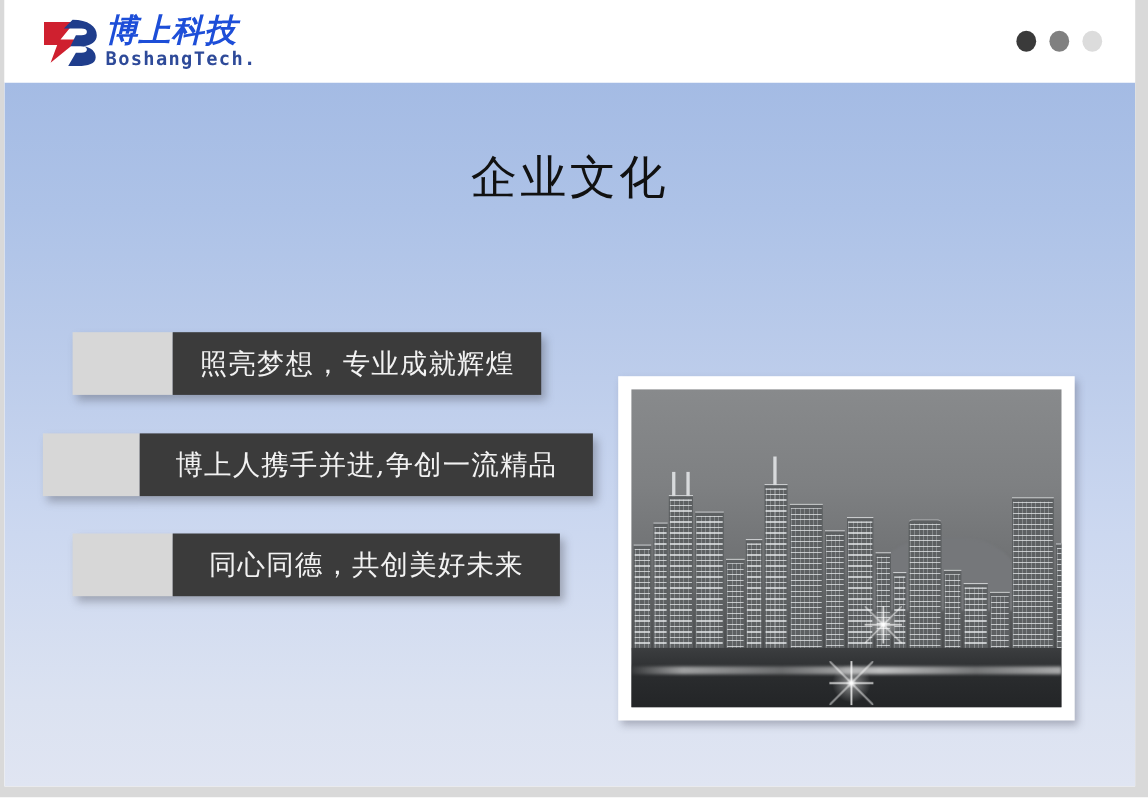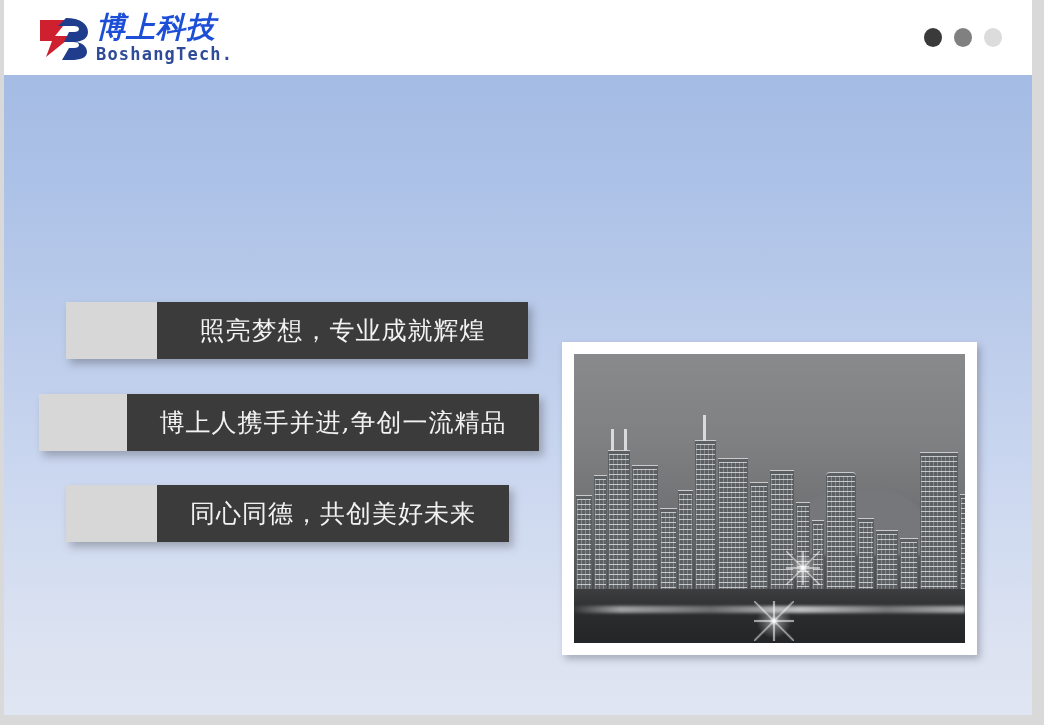--- a/index.html
+++ b/index.html
@@ -148,21 +148,21 @@
     padding: 0 16px;
   }
   .bar-text {
     font-family: "DejaVu Serif", "Liberation Serif", serif;
     font-size: 25px;
     color: #f2f2f2;
     letter-spacing: 1px;
     white-space: nowrap;
   }
 
-  .bar-1 { left: 62px;  top: 227px; width: 462px; }
+  .bar-1 { left: 62px;  top: 227px; width: 426px; }
   .bar-1 .bar-pad { width: 91px; }
   .bar-2 { left: 35px;  top: 319px; width: 500px; }
   .bar-2 .bar-pad { width: 88px; }
   .bar-3 { left: 62px;  top: 410px; width: 443px; }
   .bar-3 .bar-pad { width: 91px; }
 
   
   .photo-frame {
     position: absolute;
     left: 558px;
@@ -272,20 +272,21 @@
 
       <div class="pager">
         <span class="dot d1"></span>
         <span class="dot d2"></span>
         <span class="dot d3"></span>
       </div>
     </div>
 
     <div class="canvas">
 
+      <div class="slide-title">企业文化</div>
 
       <div class="bars">
 
         <div class="bar bar-1">
           <span class="bar-pad"></span>
           <span class="bar-body">
             <span class="bar-text">照亮梦想，专业成就辉煌</span>
           </span>
         </div>
 

